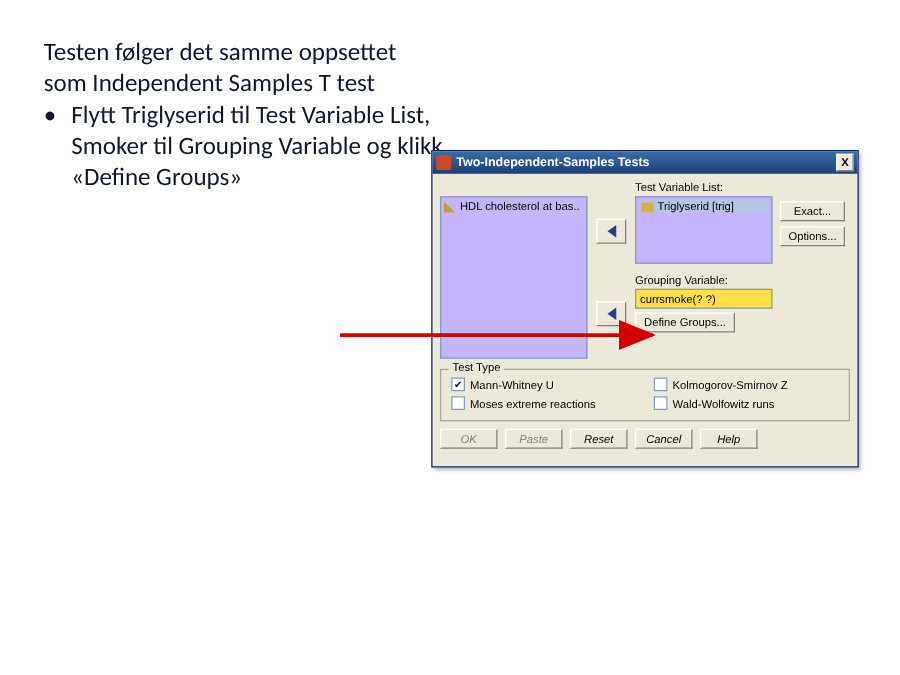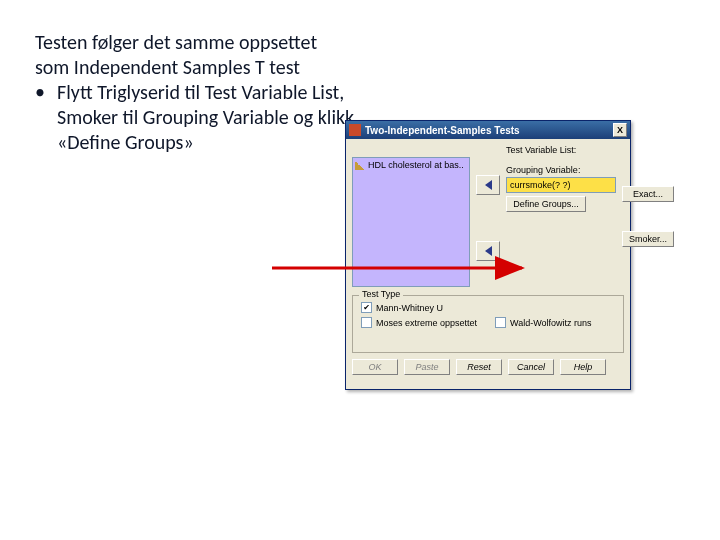--- a/index.html
+++ b/index.html
@@ -20,21 +20,21 @@
     font-size: 20px;
     line-height: 1.25;
     color: #0f172a;
   }
   .bullet-row { display: flex; }
   .bullet-mark { width: 22px; flex: 0 0 22px; }
   .dialog {
     position: absolute;
     left: 345px;
     top: 120px;
-    width: 286px;
+    width: 342px;
     background: #ece9d8;
     border: 1px solid #0a246a;
     font-family: Tahoma, Arial, sans-serif;
     font-size: 10px;
     box-shadow: 2px 2px 3px rgba(0,0,0,0.3);
   }
   .titlebar {
     background: linear-gradient(#3a6ea5, #1c3f78);
     color: #fff;
     height: 18px;
@@ -86,25 +86,25 @@
     width:110px; height:16px; background:#fde047; border:1px solid #7f9db9;
     font-size:9px; padding:0 3px; line-height:14px;
   }
   .winbtn {
     background:#ece9d8;
     border:1px solid #fff;
     border-right-color:#808080; border-bottom-color:#808080;
     font-size:9px; padding:1px 2px; text-align:center;
     line-height:12px;
   }
-  .winbtn.small { width:52px;margin-top:25px; }
+  .winbtn.small { width:52px; }
   .winbtn.disabled { color:#808080; }
   .define-btn { width:80px; margin-top:3px; }
   .groupbox {
-    border:1px solid #aca899; margin-top:8px; padding:6px 8px 20px 8px; position:relative;
+    border:1px solid #aca899; margin-top:8px; padding:6px 8px 4px 8px; position:relative;
   }
   .groupbox-title {
     position:absolute; top:-7px; left:6px; background:#ece9d8; padding:0 3px; font-size:9px;
   }
   .chk-row { display:flex; gap:14px; margin-bottom:4px; font-size:9px; align-items:center;}
   .chk {
     width:11px; height:11px; background:#fff; border:1px solid #7f9db9; margin-right:4px;
     display:inline-flex; align-items:center; justify-content:center; font-size:9px; line-height:9px;
   }
   .chk.checked::after { content:"✔"; color:#000; font-size:8px; }
@@ -152,47 +152,56 @@
           <div class="arrow-shape-l"></div>
         </div>
         <div style="height:46px;"></div>
         <div class="arrow-btn">
           <div class="arrow-shape-l"></div>
         </div>
       </div>
 
       <div class="right-col">
         <div class="lbl">Test Variable List:</div>
+        <div class="listbox tvl">
+          <div class="selrow">
+            <span class="ruler-icon"></span><span>Triglyserid [trig]</span>
+          </div>
+        </div>
         <div style="height:8px;"></div>
         <div class="lbl">Grouping Variable:</div>
         <div class="grp-input">
           <span>currsmoke(? ?)</span>
         </div>
         <div class="winbtn define-btn">Define Groups...</div>
       </div>
 
       <div class="btn-col">
         <div style="height:12px;"></div>
         <div class="winbtn small">Exact...</div>
-        <div class="winbtn small">Smoker...</div>
+        <div class="winbtn small">Options...</div>
       </div>
     </div>
 
     <div class="groupbox">
       <div class="groupbox-title">Test Type</div>
       <div class="chk-row">
         <div class="chk-wrap">
           <span class="chk checked"></span>
           <span>Mann-Whitney U</span>
         </div>
+        <div class="chk-wrap">
+          <span class="chk"></span>
+          <span>Kolmogorov-Smirnov Z</span>
+        </div>
       </div>
       <div class="chk-row">
         <div class="chk-wrap">
           <span class="chk"></span>
-          <span>Moses extreme oppsettet</span>
+          <span>Moses extreme reactions</span>
         </div>
         <div class="chk-wrap">
           <span class="chk"></span>
           <span>Wald-Wolfowitz runs</span>
         </div>
       </div>
     </div>
 
     <div class="btnrow">
       <div class="winbtn disabled">OK</div>

